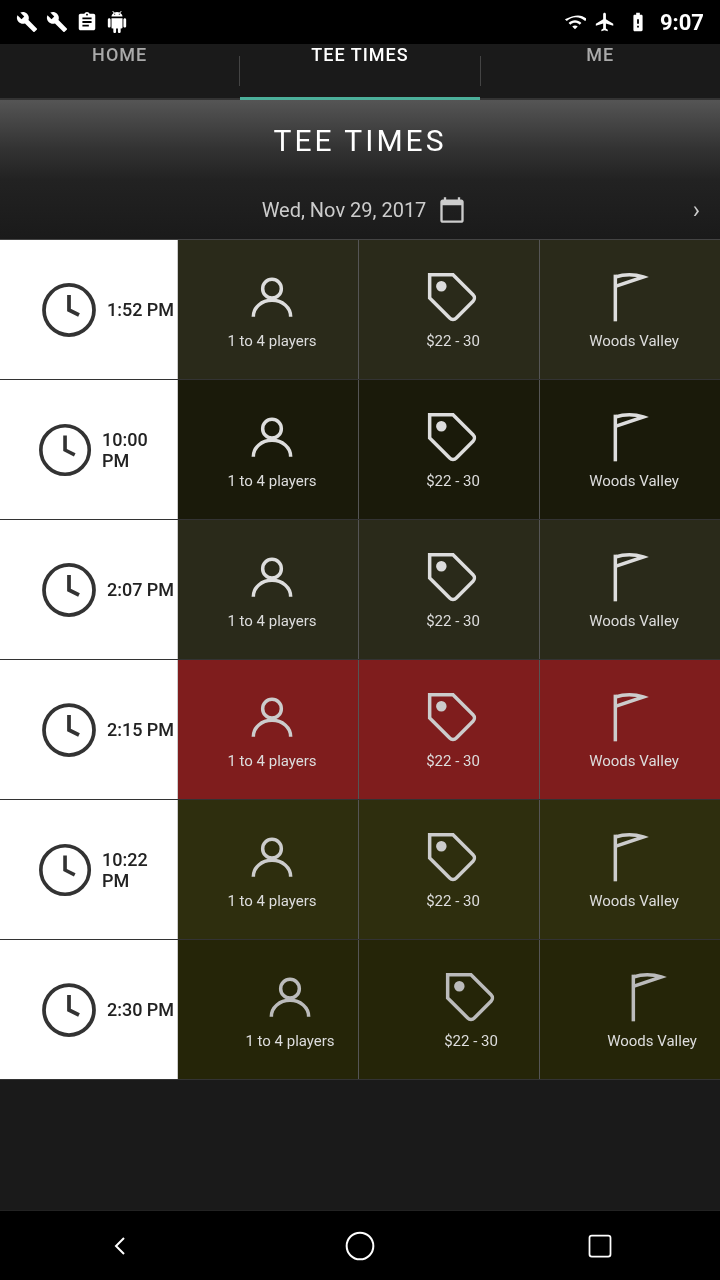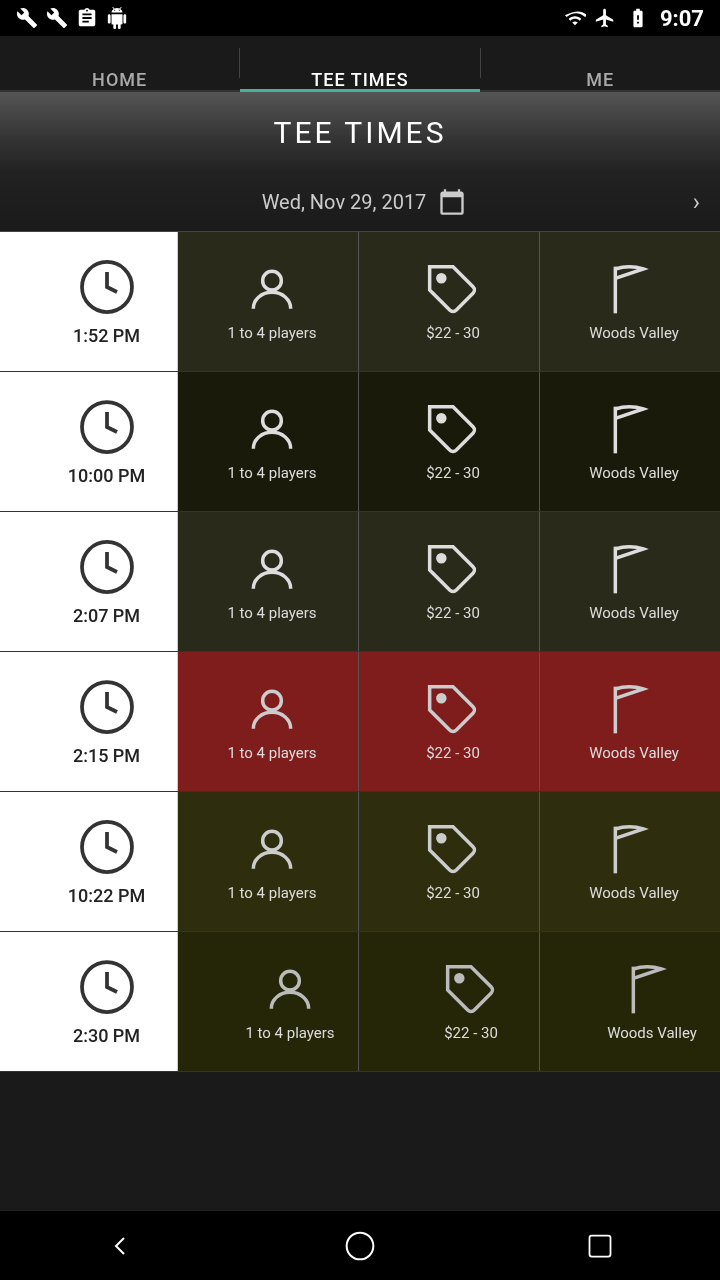--- a/index.html
+++ b/index.html
@@ -9,21 +9,21 @@
       background: #000;
       font-family: 'Roboto', Arial, sans-serif;
       overflow: hidden;
       display: flex;
       flex-direction: column;
     }
 
     
     .status-bar {
       background: #000;
-      height: 36px;
+      height: 44px;
       display: flex;
       align-items: center;
       justify-content: space-between;
       padding: 0 16px;
       flex-shrink: 0;
     }
     .status-bar-left {
       display: flex;
       gap: 8px;
       align-items: center;
@@ -43,21 +43,21 @@
     .nav-tabs {
       background: #1a1a1a;
       display: flex;
       height: 56px;
       flex-shrink: 0;
       border-bottom: 2px solid #333;
     }
     .nav-tab {
       flex: 1;
       display: flex;
-      align-items: flex-end;
+      align-items: flex-start;
       justify-content: center;
       color: #aaa;
       font-size: 18px;
       font-weight: 500;
       letter-spacing: 1px;
       cursor: pointer;
       position: relative;
     }
     .nav-tab.active {
       color: #fff;
@@ -145,21 +145,21 @@
     }
     .tee-row:nth-child(6) {
       background: #252508;
       gap: 36px;
     }
 
     .tee-time-cell {
       width: 178px;
       background: #fff;
       display: flex;
-      flex-direction: column;
+      flex-direction: row;
       align-items: center;
       justify-content: center;
       gap: 8px;
       flex-shrink: 0;
       border-right: 1px solid #ccc;
       padding-left: 36px;
     }
     .clock-icon {
       width: 60px;
       height: 60px;

